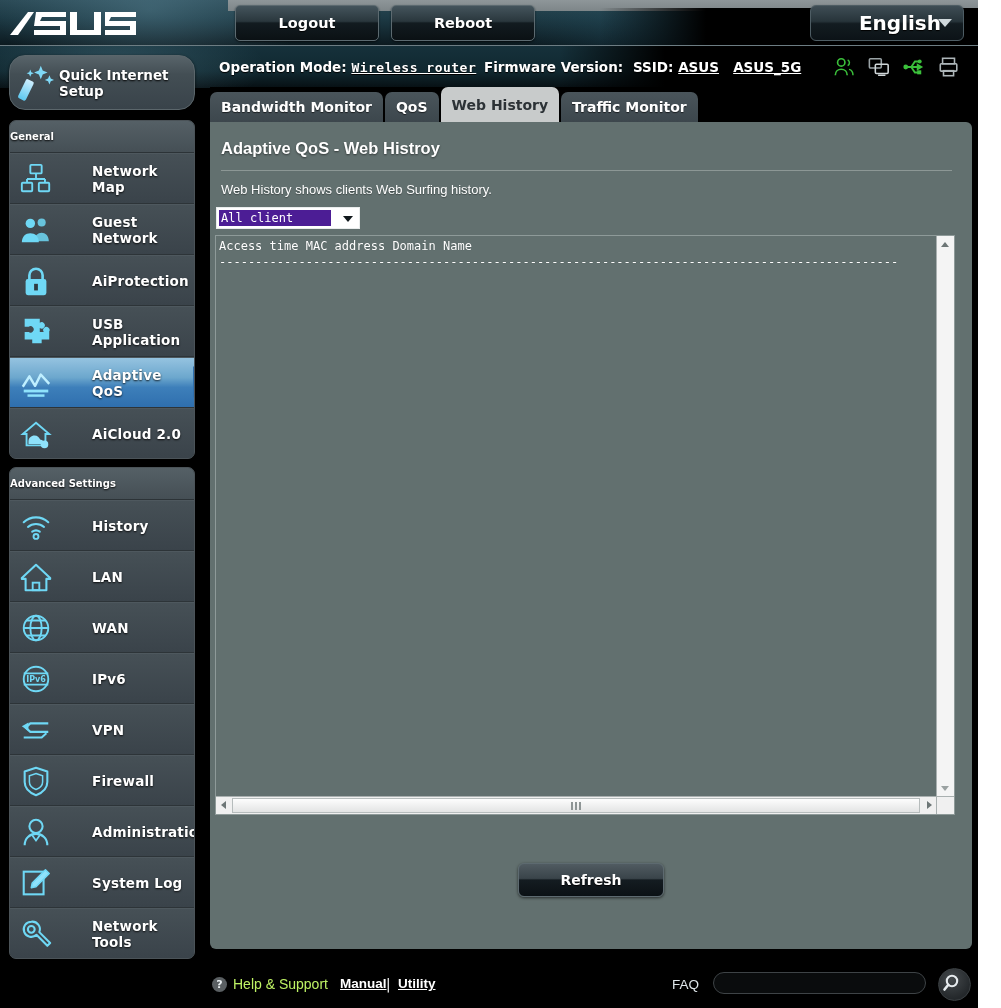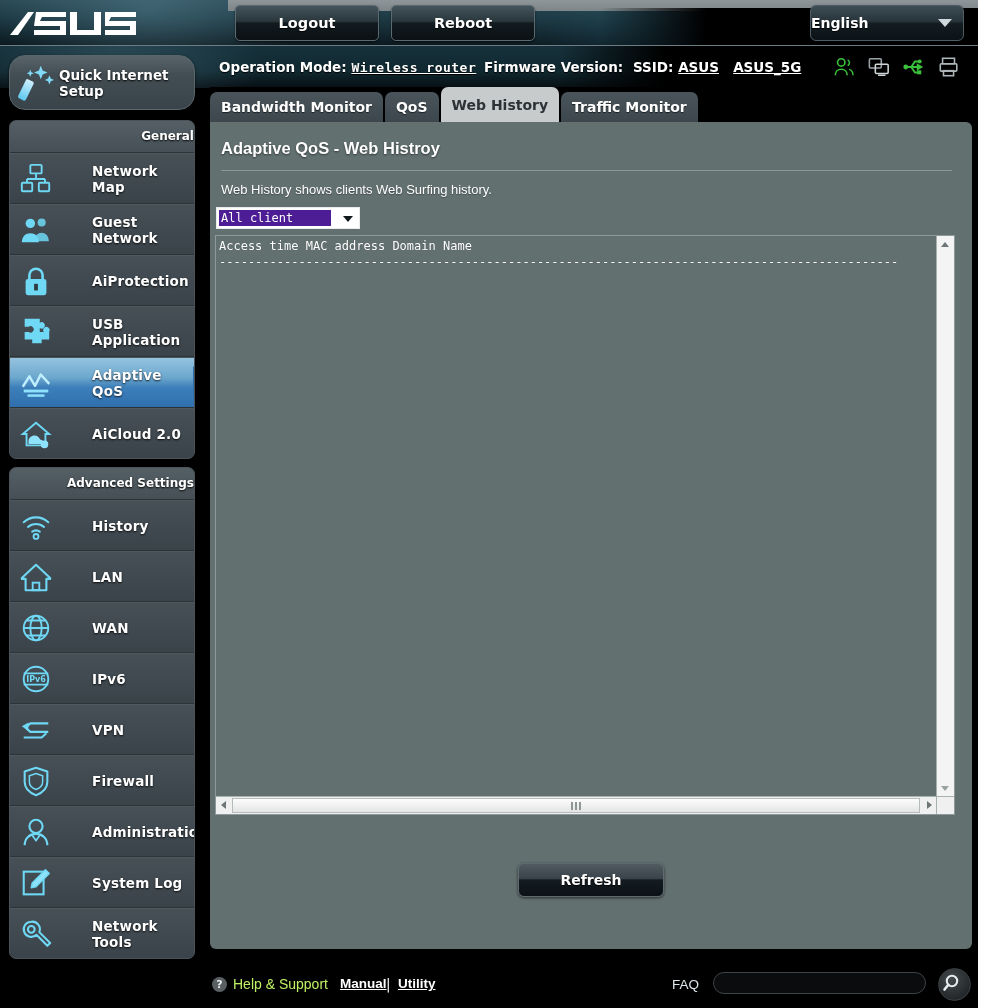--- a/index.html
+++ b/index.html
@@ -66,22 +66,22 @@
   #lang-select {
     position: absolute; left: 810px; top: 5px; width: 152px; height: 34px;
     border-radius: 6px;
     border: 1px solid #4e5d64;
     background: linear-gradient(to bottom, #3e4d55 0%, #27343a 45%, #131c21 52%, #0c1317 100%);
     cursor: pointer;
     box-shadow: 0 1px 2px rgba(0,0,0,.7);
   }
   #lang-label {
     position: absolute; left: 0; top: 0; width: 130px; height: 34px;
-    line-height: 34px; text-align: left;
-    color: #fff; font-size: 14px; font-weight: bold;
+    line-height: 34px; text-align: right;
+    color: #fff; font-size: 20px; font-weight: bold;
     text-shadow: 0 1px 1px #000;
   }
   #lang-caret {
     position: absolute; right: 11px; top: 13px;
     width: 0; height: 0;
     border-left: 7px solid transparent;
     border-right: 7px solid transparent;
     border-top: 8px solid #cfd8dc;
   }
 
@@ -143,22 +143,22 @@
     position: absolute; left: 9px; width: 184px;
     border: 1px solid #4b5358;
     border-radius: 7px;
     background: #3d464c;
     box-shadow: 0 1px 3px rgba(0,0,0,.7);
     overflow: hidden;
   }
   #menu-general { top: 75px; }
   #menu-advanced { top: 422px; }
   .menu-title {
-    height: 31px; line-height: 31px; text-align: right;
-    color: #ffffff; font-size: 12px; font-weight: bold;
+    height: 31px; line-height: 31px; text-align: left;
+    color: #ffffff; font-size: 10px; font-weight: bold;
     background: linear-gradient(to bottom, #556066, #454f55);
     border-bottom: 1px solid #2c3337;
     text-shadow: 0 1px 2px #000;
   }
   .menu-item {
     position: relative;
     height: 49px;
     display: flex; align-items: center;
     border-bottom: 1px solid #2d3438;
     border-top: 1px solid #4e585e;

